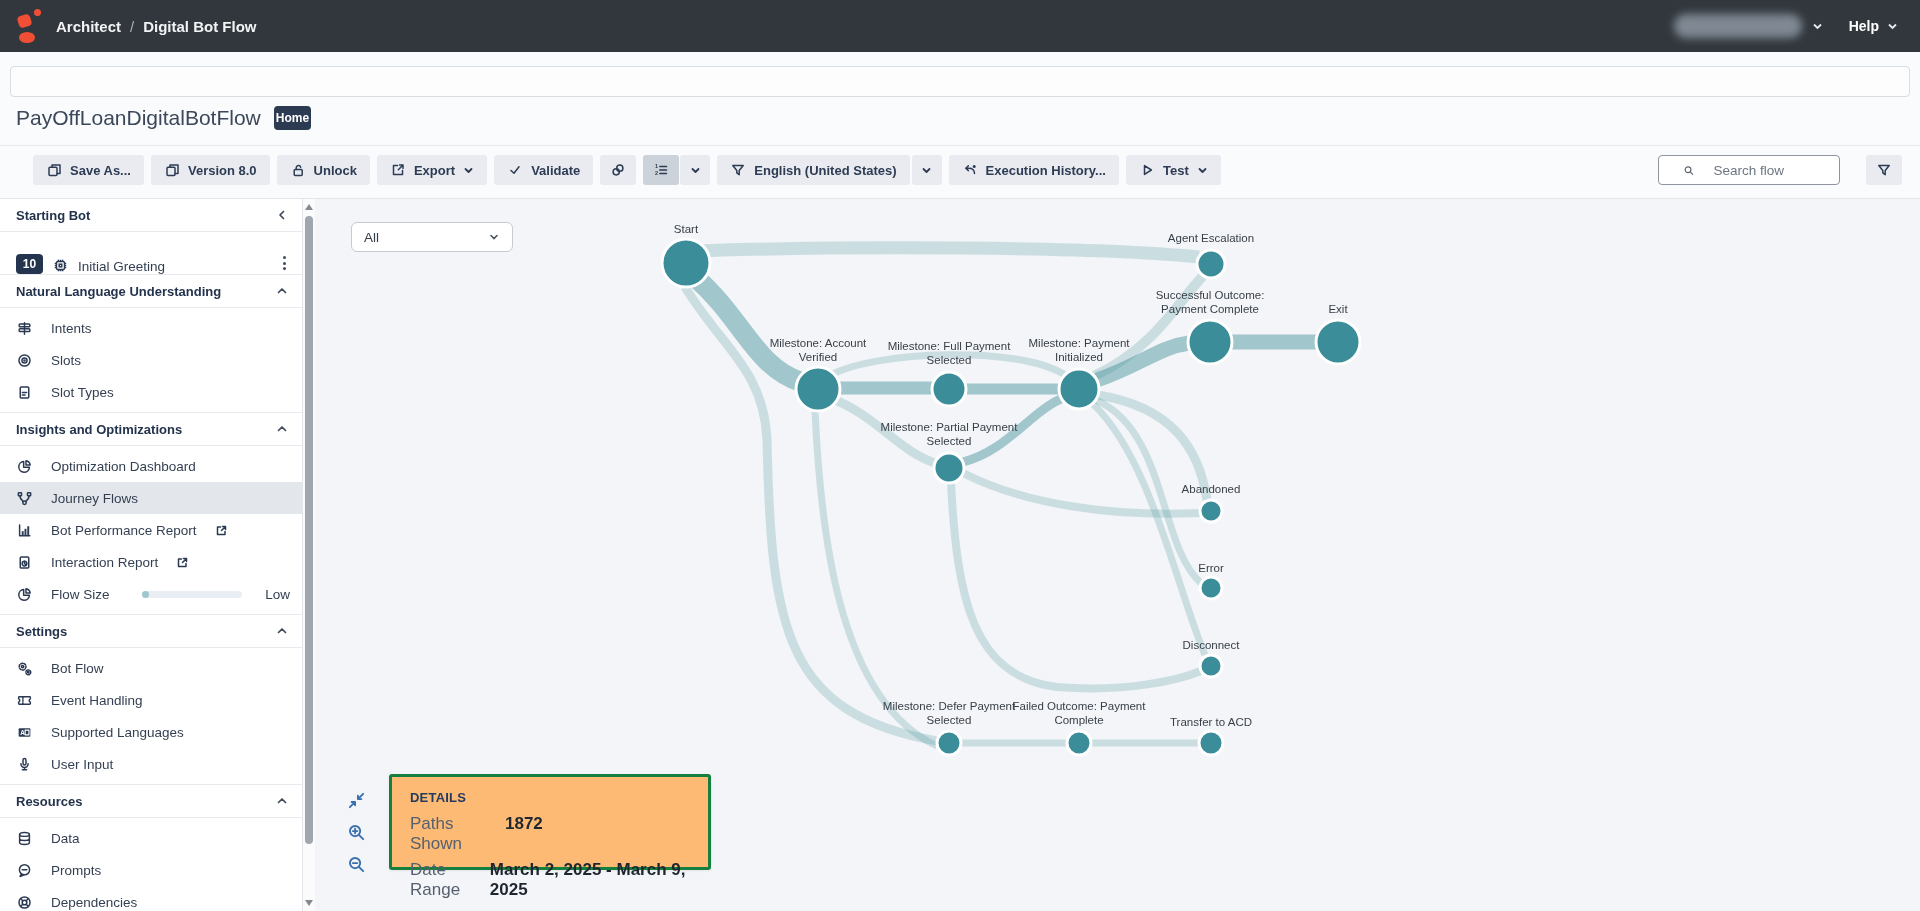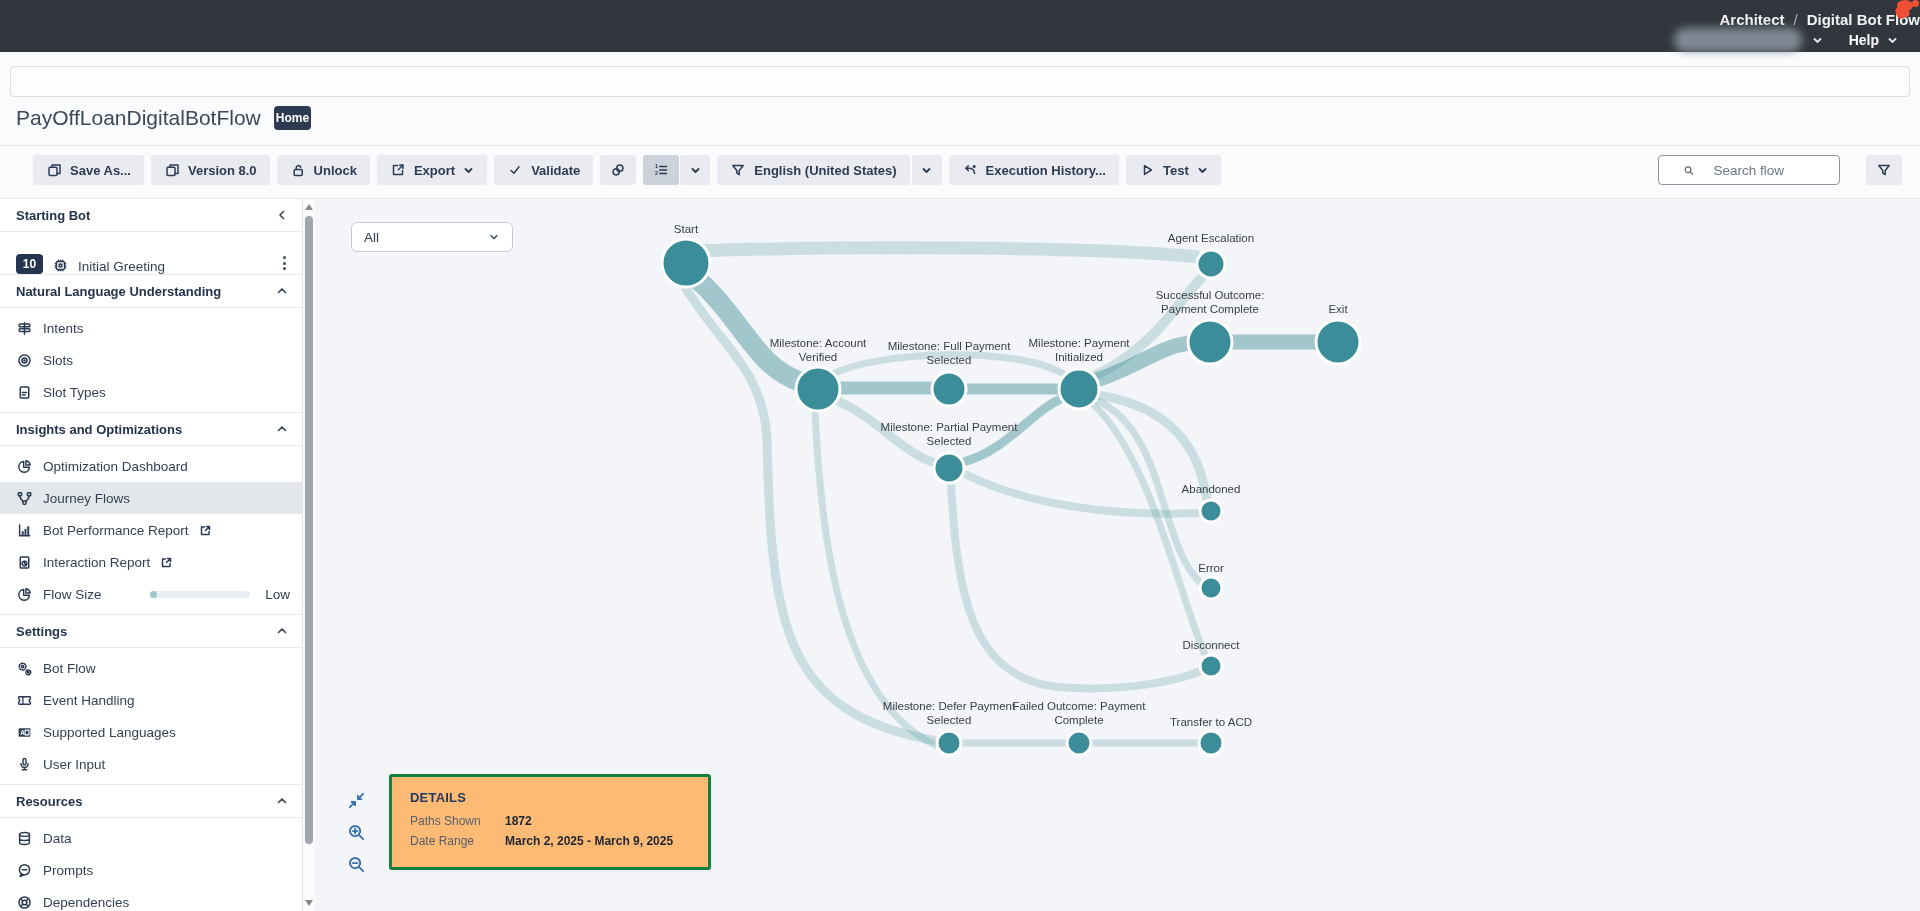--- a/index.html
+++ b/index.html
@@ -1,19 +1,19 @@
 <!DOCTYPE html>
 <html><head>
 <meta charset="utf-8">
 <style>
   * { margin:0; padding:0; box-sizing:border-box; }
   html,body { width:1920px; height:911px; overflow:hidden; font-family:"Liberation Sans",sans-serif; background:#fafbfd; }
 
   
-  .topbar { position:absolute; left:0; top:0; width:1920px; height:52px; background:#32373d; display:flex; align-items:flex-end;flex-direction:column; }
+  .topbar { position:absolute; left:0; top:0; width:1920px; height:52px; background:#32373d; display:flex; align-items:center; }
   .logo { position:relative; width:26px; height:34px; margin-left:16px; }
   .logo .d1 { position:absolute; left:2px; top:6px; width:13px; height:12px; background:#f04f36; border-radius:4px; transform:rotate(-18deg); }
   .logo .d2 { position:absolute; right:1px; top:0; width:7px; height:7px; background:#f04f36; border-radius:50%; }
   .logo .d3 { position:absolute; left:3px; bottom:0; width:16px; height:11px; background:#f04f36; border-radius:50%; }
   .crumbs { margin-left:14px; font-size:15px; font-weight:700; color:#f2f3f4; display:flex; gap:9px; align-items:center; }
   .crumbs .sep { color:#aab0b6; font-weight:400; }
   .topbar-right { margin-left:auto; display:flex; align-items:center; gap:26px; margin-right:22px; }
   .acct { display:flex; align-items:center; gap:10px; cursor:pointer; }
   .acct-blur { width:128px; height:24px; border-radius:12px; background:#8d97a2; filter:blur(4px); opacity:.85; }
   .chev-w { width:11px; height:11px; stroke:#e8eaec; fill:none; stroke-width:1.8; }
@@ -45,21 +45,21 @@
   
   .sidebar { position:absolute; left:0; top:199px; width:303px; height:712px; background:#fff; border-right:1px solid #e3e6ea; overflow:hidden; }
   .s-header { height:33px; display:flex; align-items:center; padding:0 14px 0 16px; font-size:13px; font-weight:700; color:#24334d; border-bottom:1px solid #e8eaed; }
   .s-header svg { margin-left:auto; width:12px; height:12px; stroke:#3f4a5a; fill:none; stroke-width:1.7; stroke-linecap:round; stroke-linejoin:round; }
   .s-start-row { height:43px; display:flex; align-items:flex-end; padding:0 12px 0 16px; border-bottom:1px solid #e8eaed; gap:9px; }
   .badge10 { min-width:27px; height:20px; background:#24344f; color:#fff; font-size:12px; font-weight:700; border-radius:4px; display:flex; align-items:center; justify-content:center; }
   .s-start-row .lbl { font-size:13.5px; color:#333f52; }
   .kebab { margin-left:auto; display:flex; flex-direction:column; gap:2.5px; cursor:pointer; padding:4px; }
   .kebab i { width:3px; height:3px; border-radius:50%; background:#3f4a5a; }
   .s-items { padding:4px 0; border-bottom:1px solid #e8eaed; }
-  .s-item { height:32px; display:flex; align-items:center; gap:10px; padding:0 10px 0 16px; font-size:13.5px; color:#333f52; cursor:pointer; }
+  .s-item { height:32px; display:flex; align-items:center; gap:18px; padding:0 10px 0 16px; font-size:13.5px; color:#333f52; cursor:pointer; }
   .s-item.sel { background:#e3e7eb; }
   .s-item svg.si { width:17px; height:17px; stroke:#2b3a54; fill:none; stroke-width:1.4; stroke-linecap:round; stroke-linejoin:round; flex:none; }
   .ext { width:13px; height:13px; stroke:#2b3a54; fill:none; stroke-width:1.5; stroke-linecap:round; stroke-linejoin:round; }
   .fs-track { margin-left:auto; width:100px; height:7px; background:#e9eef4; border-radius:4px; position:relative; }
   .fs-track i { position:absolute; left:0; top:0; width:7px; height:7px; border-radius:4px; background:#9fc6cc; }
   .fs-low { width:30px; text-align:right; margin-right:2px; }
 
   
   .sb-scroll { position:absolute; left:303px; top:199px; width:12px; height:712px; background:#fbfbfc; }
   .sb-arrow-up { position:absolute; left:2px; top:5px; width:0; height:0; border-left:4px solid transparent; border-right:4px solid transparent; border-bottom:6px solid #84898f; }
@@ -71,21 +71,21 @@
   .all-dd { position:absolute; left:36px; top:23px; width:162px; height:30px; background:#fff; border:1px solid #c6cad1; border-radius:6px; display:flex; align-items:center; padding:0 12px; font-size:13.5px; color:#333c49; cursor:pointer; }
   .all-dd svg { margin-left:auto; width:12px; height:12px; stroke:#4a545f; fill:none; stroke-width:1.6; stroke-linecap:round; }
   .sankey { position:absolute; left:0; top:0; }
   .sankey text { font-family:"Liberation Sans",sans-serif; font-size:11.5px; fill:#383f47; text-anchor:middle; }
   .sankey circle.nd { fill:#3a8d99; stroke:#fff; stroke-width:3; cursor:pointer; }
   .lk-h { fill:none; stroke:rgba(61,141,151,0.45); }
   .lk-l { fill:none; stroke:rgba(61,141,151,0.22); }
 
   .details { position:absolute; left:74px; top:575px; width:322px; height:96px; background:#fdba74; border:3px solid #15803d; border-radius:3px; box-shadow:0 1px 3px rgba(0,0,0,.07); padding:13px 18px; }
   .details .dt { font-size:13px; font-weight:700; color:#243b60; letter-spacing:.2px; margin-bottom:9px; }
-  .drow { display:flex; font-size:12px; margin-bottom:6px; }
+  .drow { display:flex; font-size:17px; margin-bottom:6px; }
   .drow .dl { width:95px; color:#566070; }
   .drow .dv { font-weight:700; color:#1f2630; }
   .zoom-ctrls { position:absolute; left:32px; top:592px; display:flex; flex-direction:column; gap:13px; }
   .zoom-ctrls svg { width:19px; height:19px; stroke:#3a71ad; fill:none; stroke-width:1.6; stroke-linecap:round; stroke-linejoin:round; cursor:pointer; }
 </style>
 </head>
 <body>
 
 <div class="topbar">
   <div class="logo">

